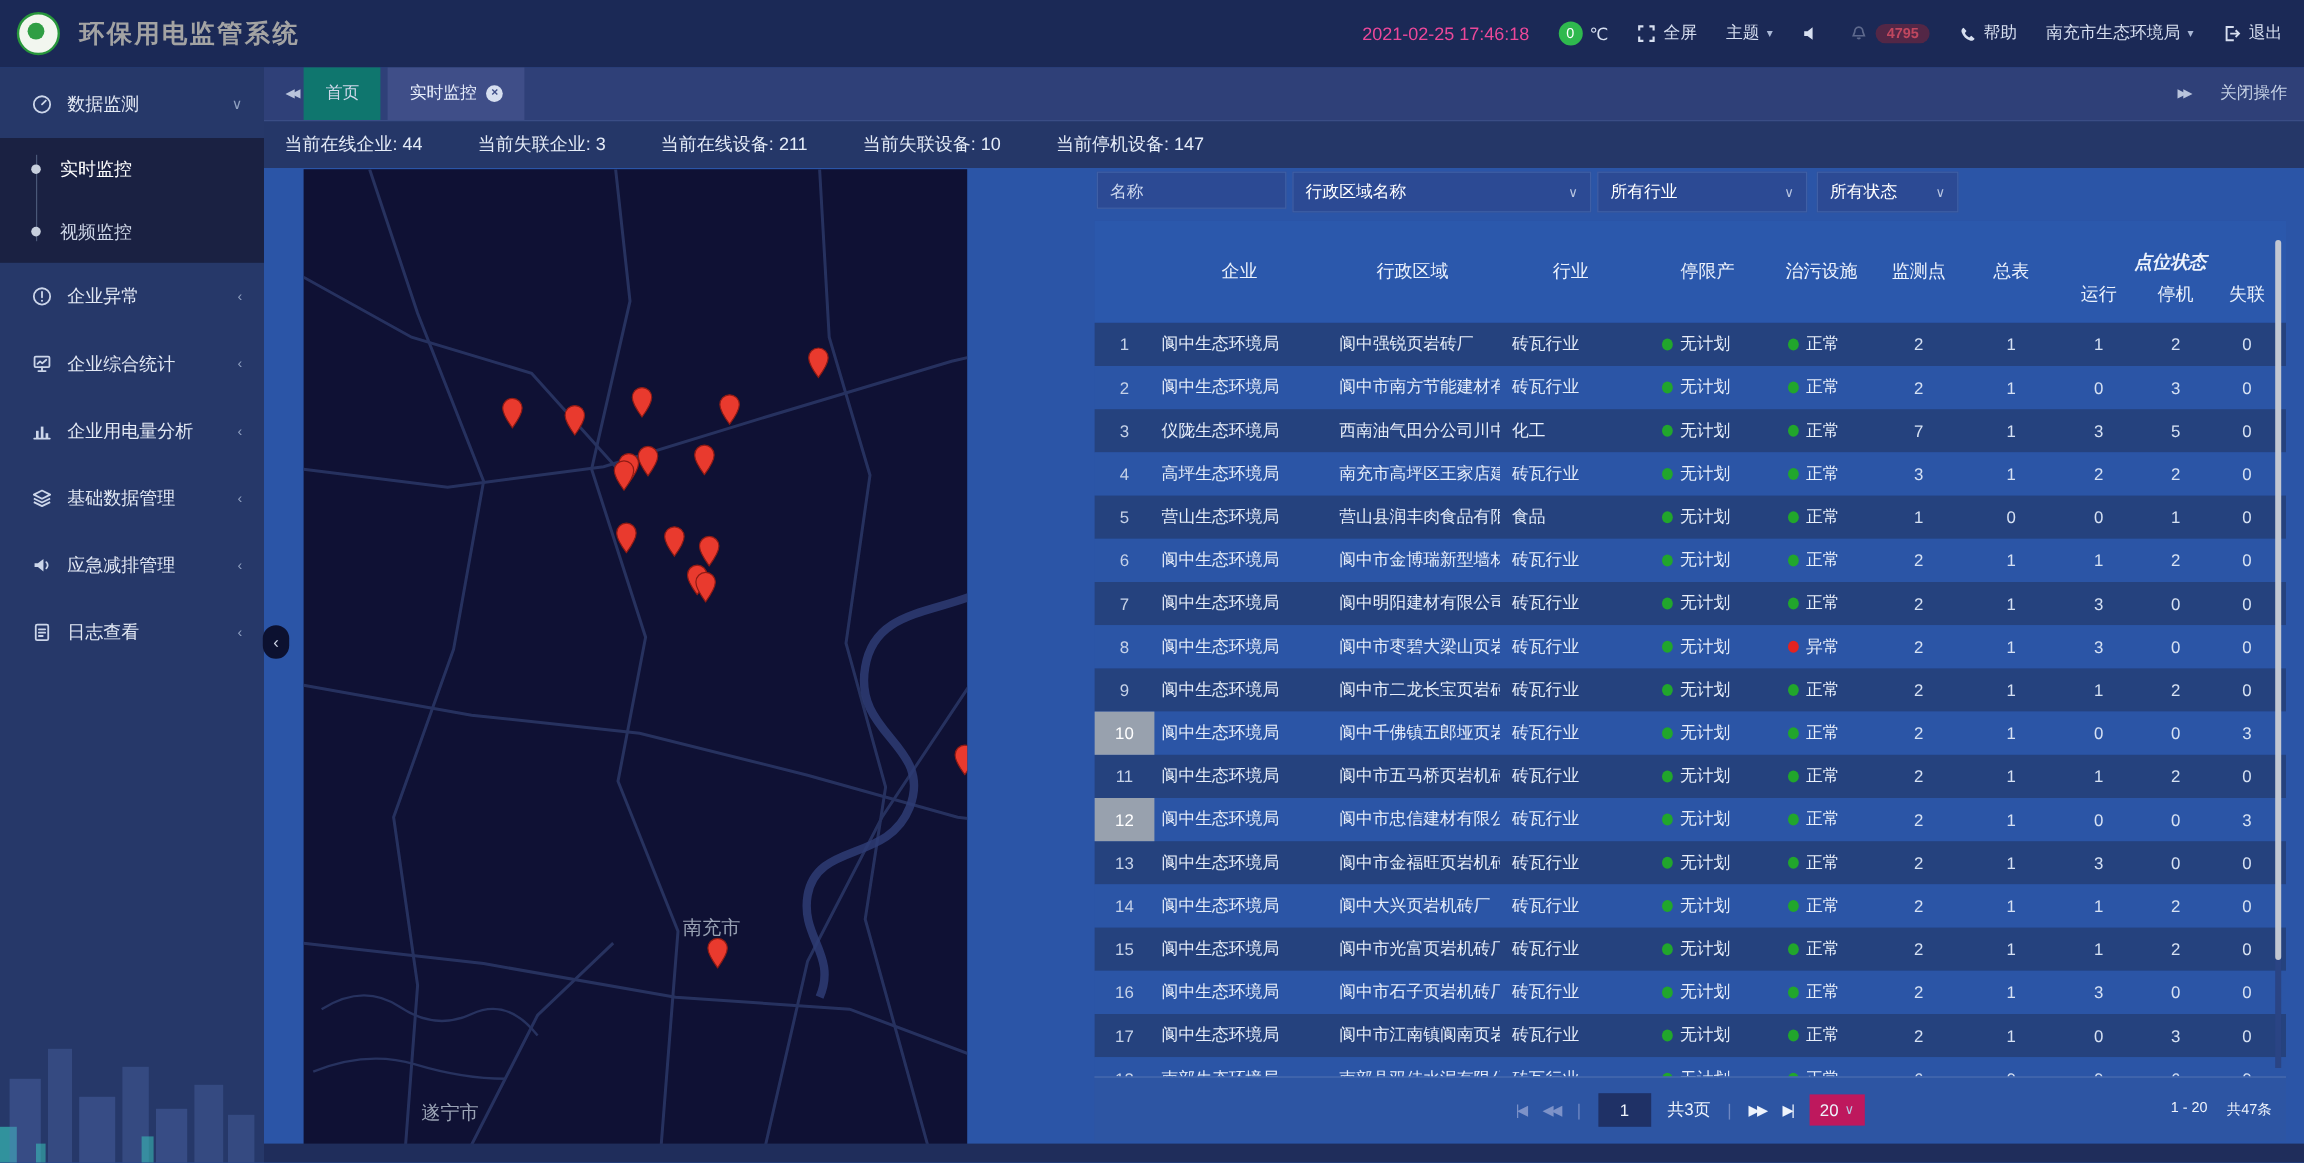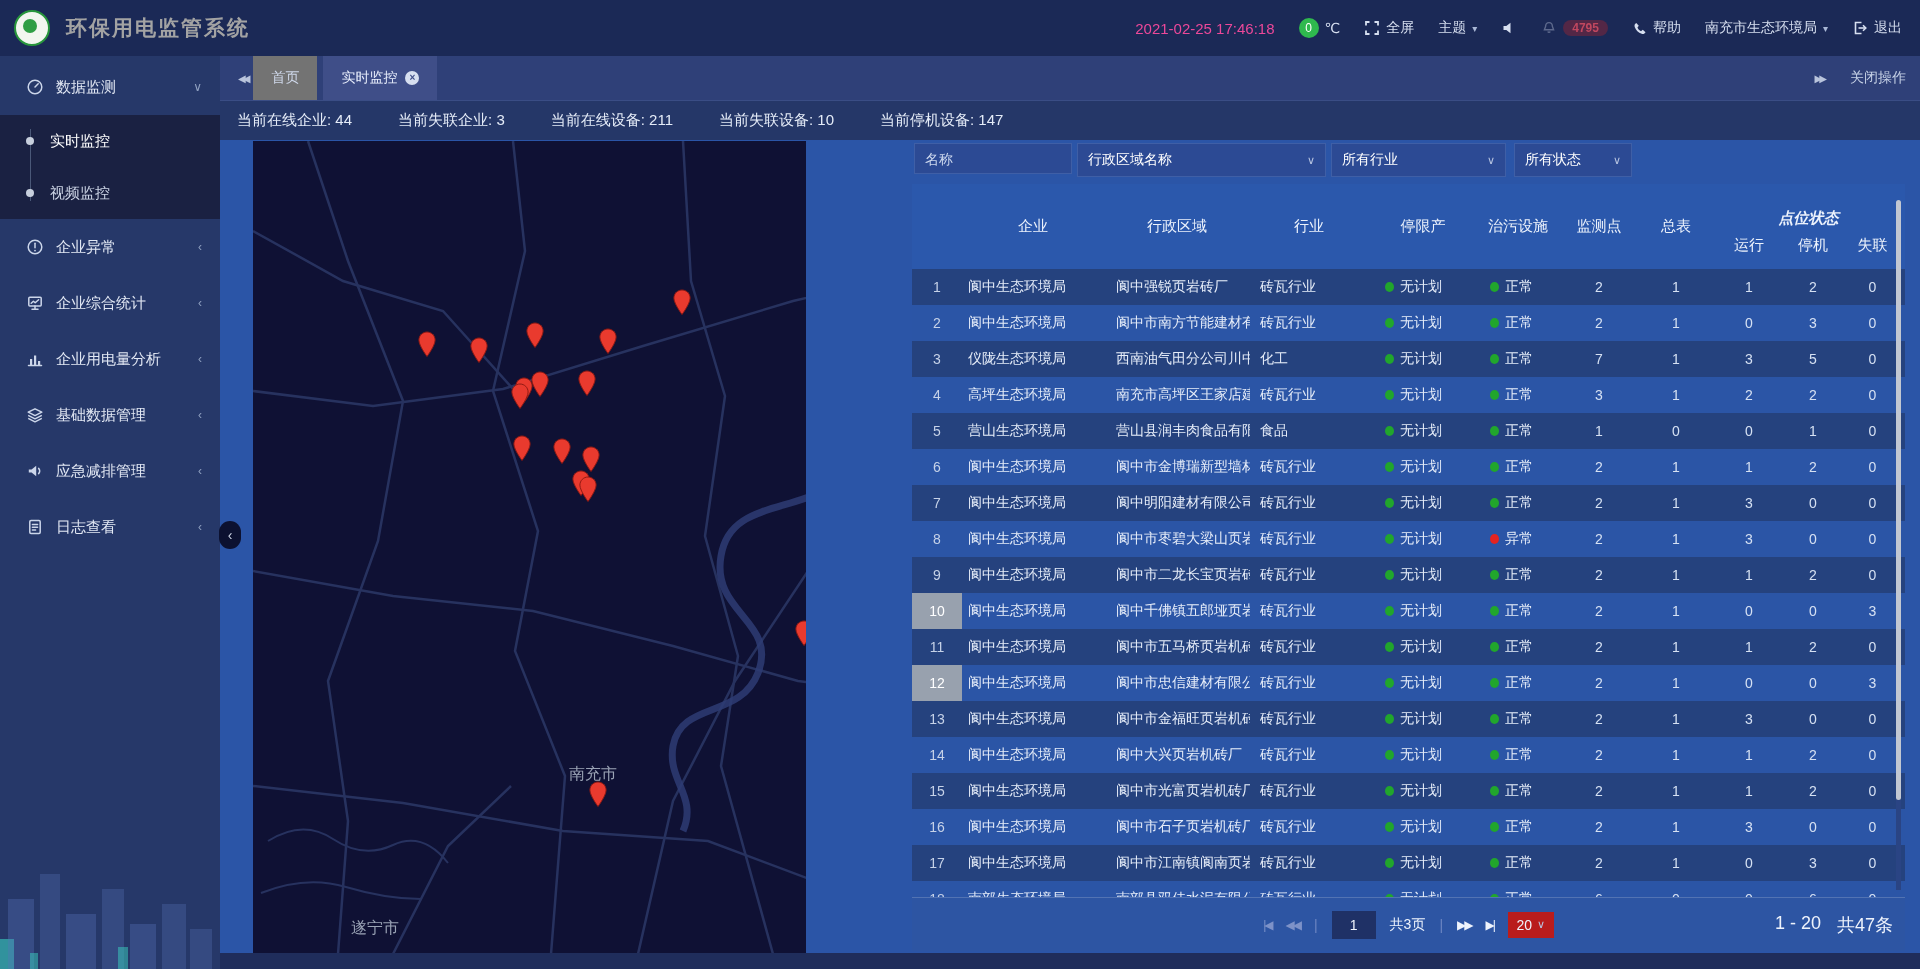--- a/index.html
+++ b/index.html
@@ -32,21 +32,21 @@
   .submenu::before{content:'';position:absolute;left:30px;top:14px;bottom:18px;width:1px;background:#4a5878;}
   .submenu-item{height:52px;display:flex;align-items:center;position:relative;padding-left:50px;color:#cdd5e6;font-size:15px;cursor:pointer;}
   .submenu-item.active{color:#ffffff;}
   .bullet{position:absolute;left:26px;top:50%;transform:translateY(-50%);width:8px;height:8px;border-radius:50%;background:#c7cfdd;}
   .skyline{position:absolute;left:0;bottom:0;width:220px;height:130px;}
   .bld{position:absolute;bottom:0;background:#5a73b9;}
   .bld.t{background:#39cfc0;}
   
   .tabbar{position:absolute;left:220px;top:56px;width:1700px;height:44px;background:#2f4078;border-bottom:1px solid #3a4d85;display:flex;align-items:center;z-index:25;color:#c6d1e6;}
   .tab-nav{margin-left:18px;font-size:10px;letter-spacing:-3px;color:#b9c4dc;cursor:pointer;}
-  .tab{height:44px;display:flex;align-items:center;padding:0 18px;margin-left:6px;font-size:14px;background:#737373;color:#cfd8ea;cursor:pointer;}
+  .tab{height:44px;display:flex;align-items:center;padding:0 18px;margin-left:6px;font-size:14px;background:#0f766e;color:#cfd8ea;cursor:pointer;}
   .tab.active{background:#3f4e88;color:#e8eefc;}
   .tab-close{width:14px;height:14px;border-radius:50%;background:#d7dff0;color:#3f4e88;font-size:10px;font-weight:bold;line-height:14px;text-align:center;margin-left:8px;cursor:pointer;}
   .tab-right{margin-left:auto;display:flex;align-items:center;gap:26px;padding-right:14px;}
   .close-all{font-size:14px;color:#c6d1e6;cursor:pointer;}
   
   .statsbar{position:absolute;left:220px;top:100px;width:1700px;height:40px;background:#253768;display:flex;align-items:center;gap:46px;padding-left:17px;z-index:20;font-size:15px;color:#e5ecf8;}
   .stat{white-space:nowrap;}
   
   .map{position:absolute;left:233px;top:141px;width:553px;height:813px;background:#0f1134;overflow:hidden;margin-left:20px;}
   .map svg.roads{position:absolute;left:0;top:0;}
@@ -89,22 +89,22 @@
   .vscroll{position:absolute;left:1896px;top:200px;width:5px;height:690px;z-index:8;}
   .vthumb{position:absolute;left:0;top:0;width:5px;height:600px;background:#c2c7d2;border-radius:3px;}
   .vtrack{position:absolute;left:0;top:600px;width:5px;height:90px;background:#2a4484;}
   
   .pagination{position:absolute;left:912px;top:897px;width:993px;height:53px;background:#2d55a3;border-top:1px solid rgba(255,255,255,.18);z-index:12;display:flex;align-items:center;justify-content:center;color:#eef3fc;font-size:14px;}
   .pg-center{display:flex;align-items:center;gap:14px;}
   .pg-btn{cursor:pointer;font-size:12px;letter-spacing:-2px;}
   .pg-btn.muted{color:#7d92c8;}
   .pg-sep{color:#6e87c2;}
   .pg-input{width:44px;height:28px;background:#1f3166;display:flex;align-items:center;justify-content:center;cursor:text;}
-  .pg-size{min-width:46px;height:26px;background:#b91c1c;display:flex;align-items:center;justify-content:center;gap:5px;cursor:pointer;}
-  .pg-right{position:absolute;right:12px;display:flex;gap:16px;font-size:18px;}
+  .pg-size{min-width:46px;height:26px;background:#be185d;display:flex;align-items:center;justify-content:center;gap:5px;cursor:pointer;}
+  .pg-right{position:absolute;right:12px;display:flex;gap:16px;font-size:12px;}
   
   .bottom-strip{position:absolute;left:220px;top:953px;width:1700px;height:16px;background:#1f2d5b;z-index:6;}
 </style>
 </head>
 <body>
 
 <div class="header">
   <span class="logo"></span>
   <span class="app-title">环保用电监管系统</span>
   <div class="hdr-right">

